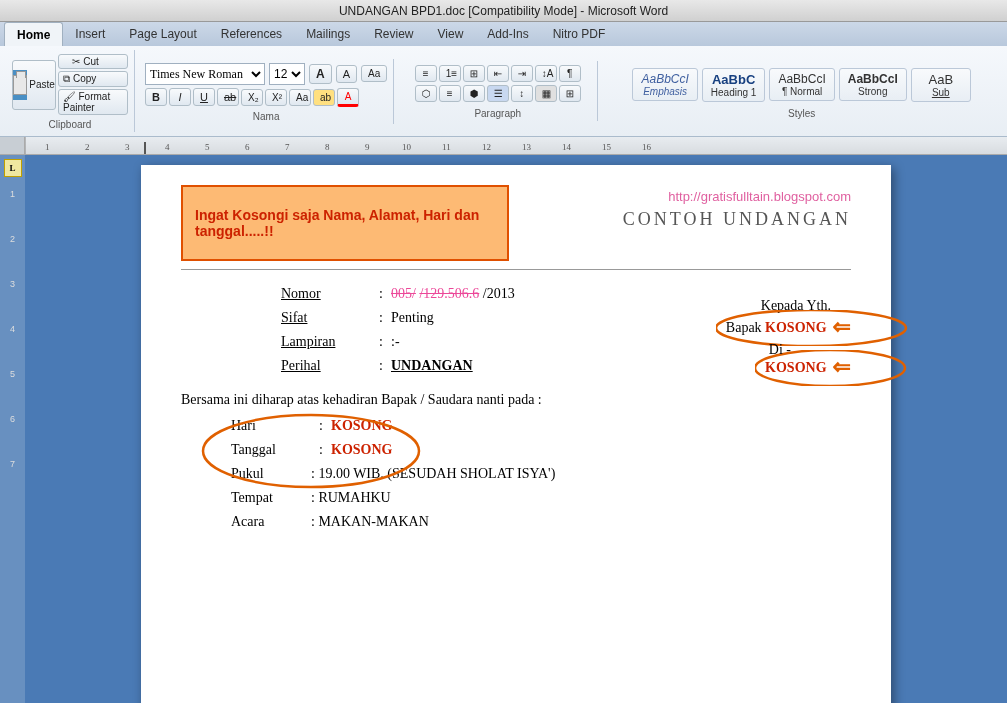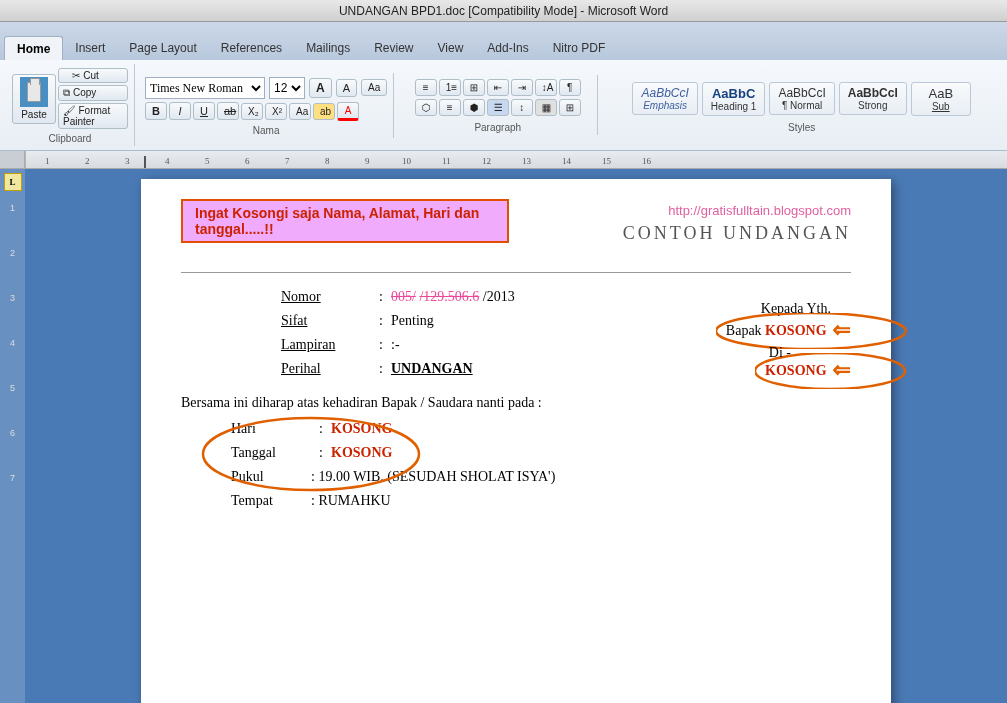--- a/index.html
+++ b/index.html
@@ -14,21 +14,21 @@
       justify-content: center;
       font-size: 12px;
       color: #222;
       font-family: Arial, sans-serif;
       border-bottom: 1px solid #999;
     }
 
     .ribbon-tabs {
       display: flex;
       align-items: flex-end;
-      height: 38px;
+      height: 24px;
       padding-left: 4px;
       background: linear-gradient(to bottom, #ccd8e8, #b8c8dc);
       font-family: Arial, sans-serif;
       font-size: 12px;
     }
 
     .ribbon-tab {
       padding: 4px 12px;
       cursor: pointer;
       border-radius: 3px 3px 0 0;
@@ -92,21 +92,20 @@
       font-size: 11px;
       cursor: pointer;
       font-family: Arial, sans-serif;
       color: #222;
     }
 
     .rb-btn-large {
       width: 44px;
       height: 50px;
       display: flex;
-      flex-direction: column;
       align-items: center;
       justify-content: center;
       gap: 2px;
       font-size: 10px;
     }
 
     .font-selector {
       width: 120px;
       height: 22px;
       font-size: 12px;
@@ -208,24 +207,23 @@
       width: 750px;
       min-height: 580px;
       box-shadow: 3px 3px 10px rgba(0,0,0,0.4);
       padding: 20px 40px 30px 40px;
       position: relative;
     }
 
     
     .notice-box {
       border: 2px solid #e05000;
-      padding: 4px 12px;
+      padding: 20px 12px;
       display: inline-block;
-      margin-bottom: 10px;
-      background: #f0abfc;
+      background: #fdba74;
     }
 
     .notice-text {
       color: #cc2200;
       font-size: 14px;
       font-weight: bold;
       font-family: Arial, sans-serif;
       max-width: 300px;
     }
 
@@ -557,17 +555,21 @@
         <div class="form-row" style="padding-left:50px;">
           <span style="width:80px;font-size:14px;">Pukul</span>
           <span style="font-size:14px;">: 19.00  WIB. (SESUDAH SHOLAT ISYA')</span>
         </div>
 
         <div class="form-row" style="padding-left:50px;">
           <span style="width:80px;font-size:14px;">Tempat</span>
           <span style="font-size:14px;">: RUMAHKU</span>
         </div>
 
+        <div class="form-row" style="padding-left:50px;">
+          <span style="width:80px;font-size:14px;">Acara</span>
+          <span style="font-size:14px;">: MAKAN-MAKAN</span>
+        </div>
 
       </div>
     </div>
   </div>
 </div>
 
 </body></html>

